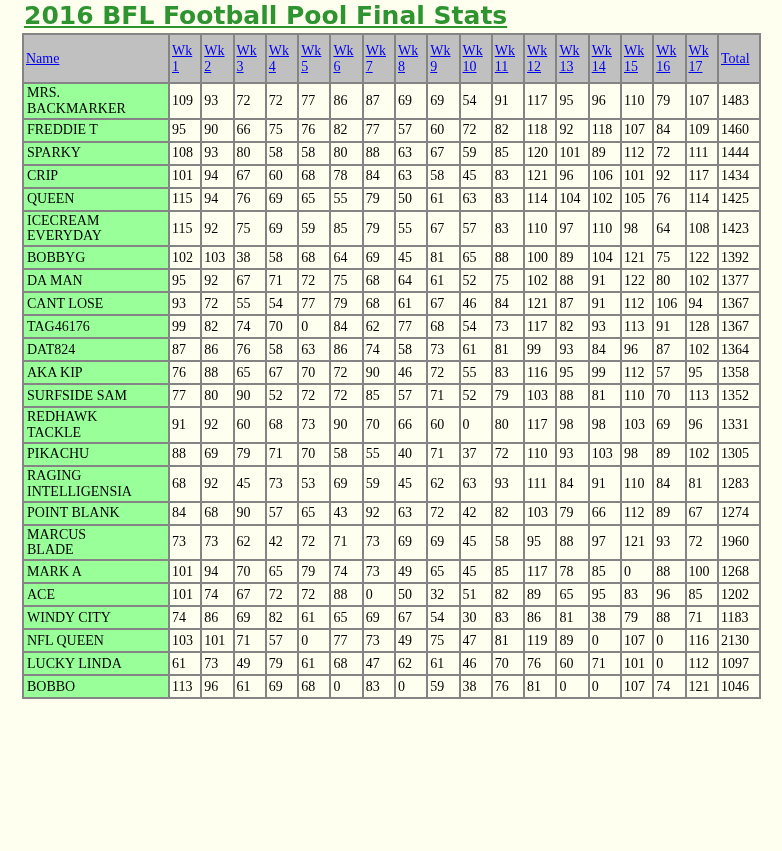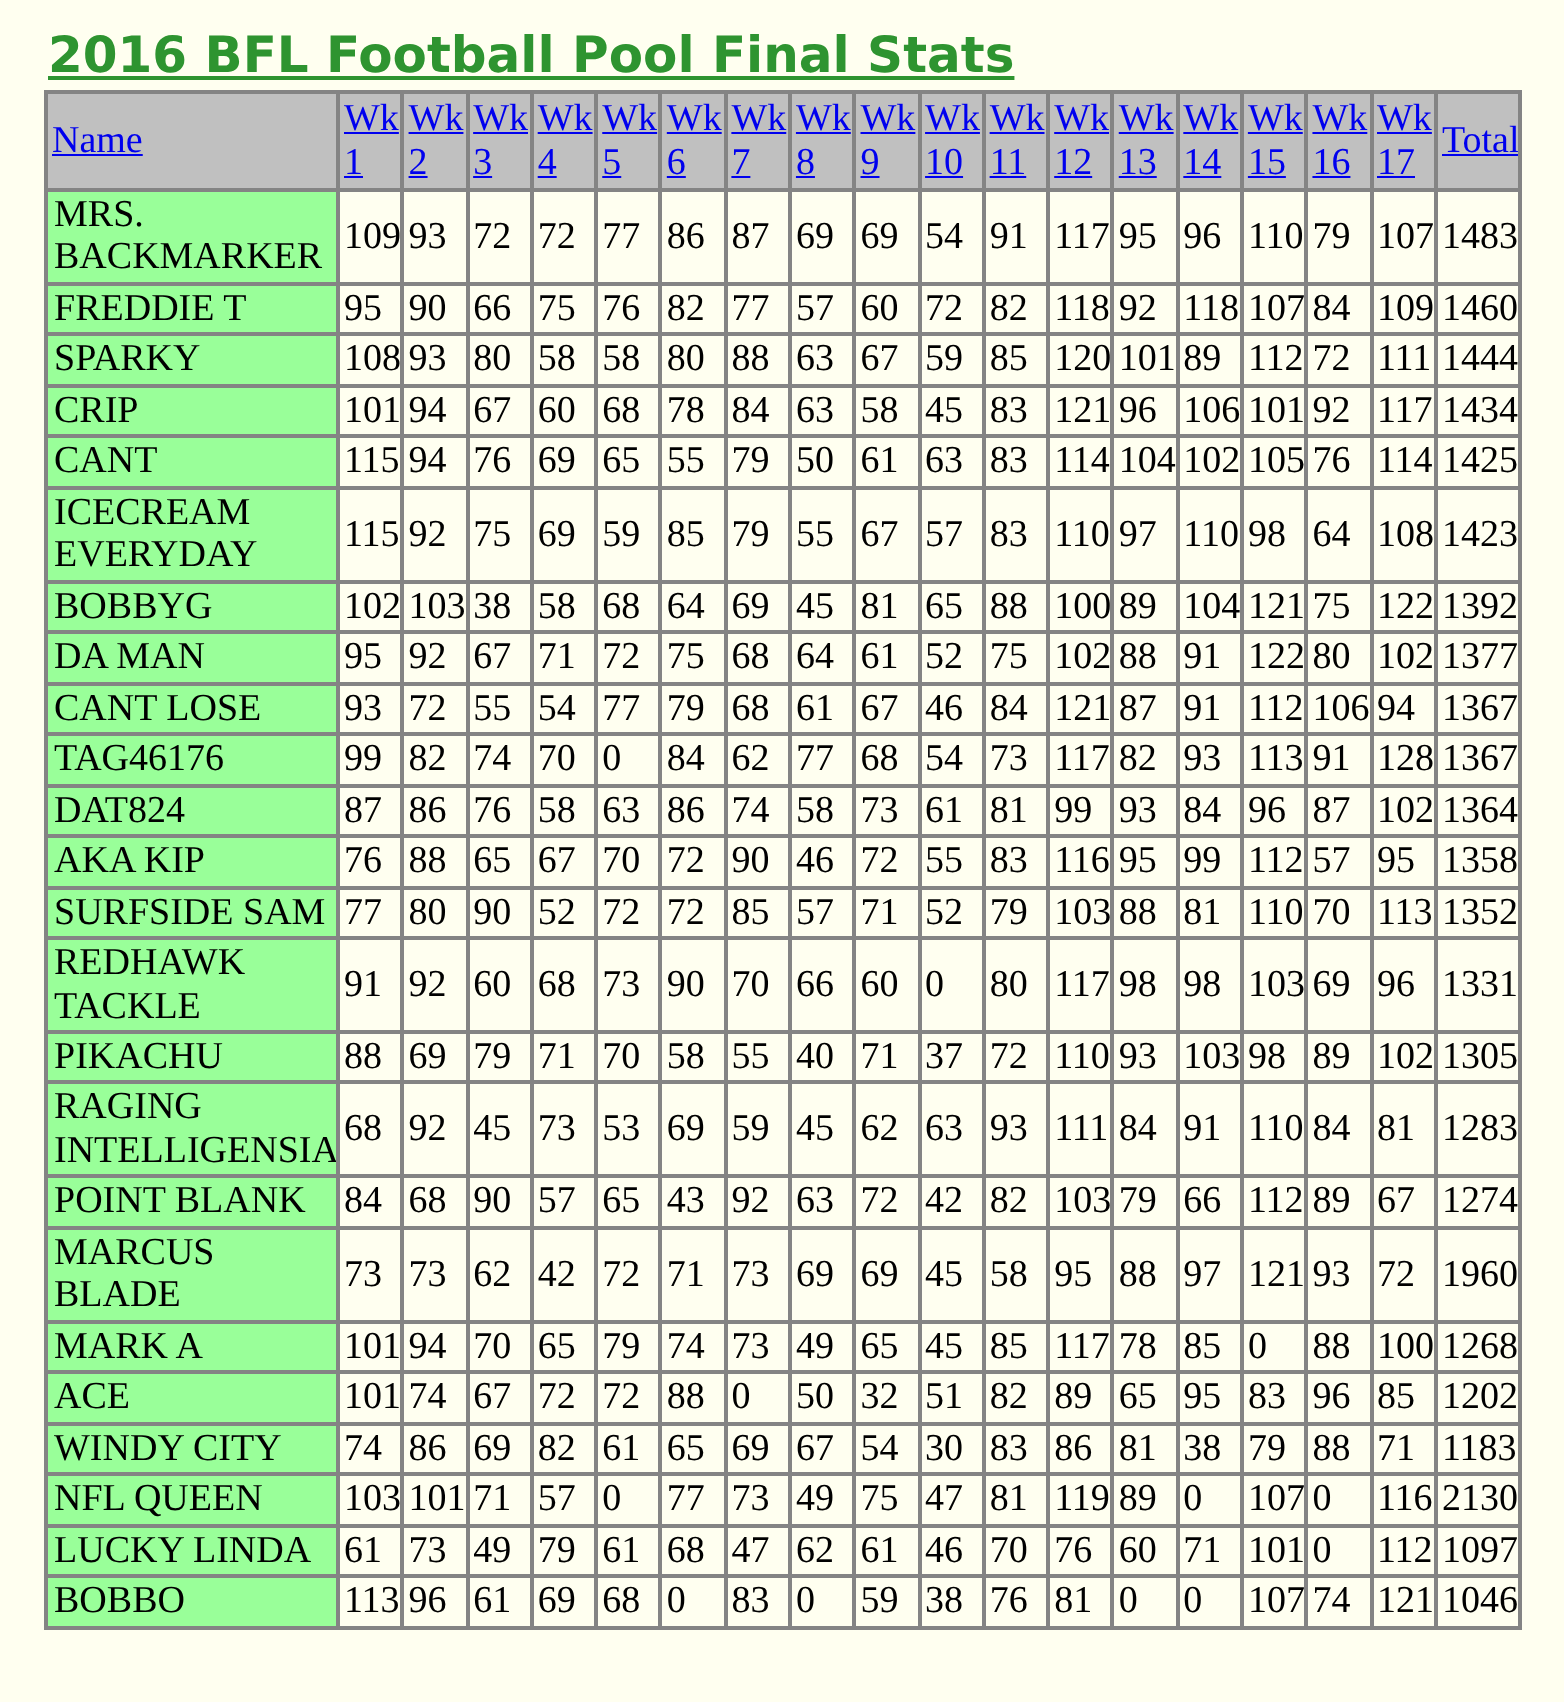--- a/index.html
+++ b/index.html
@@ -5,40 +5,40 @@
   html, body {
     margin: 0;
     padding: 0;
     background: var(--page-bg, #FFFFF0);
     font-family: "Liberation Serif", serif;
   }
   .page {
     width: 782px;
     height: 851px;
     box-sizing: border-box;
-    padding: 12px 0 0 22px;
+    padding: 0 0 0 22px;
     overflow: hidden;
   }
   .title {
     font-family: "DejaVu Sans", sans-serif;
     font-weight: bold;
     font-size: 25px;
     color: var(--title-green, #2E9430);
     text-decoration: underline;
     margin: 0 0 3px 2px;
     padding-top: 1px;
     letter-spacing: 0px;
   }
   table.stats {
     border-collapse: separate;
     border-spacing: 0;
     table-layout: fixed;
     width: 739px;
     border: 1px solid var(--border-gray, #848484);
-    font-size: 19px;
+    font-size: 14px;
     line-height: 1.13;
   }
   col.c-name  { width: 146px; }
   col.c-total { width: 42px; }
   th, td {
     border: 1px solid var(--border-gray, #848484);
     padding: 1px 1px 1px 2px;
     text-align: left;
     vertical-align: middle;
     overflow: hidden;
@@ -213,21 +213,21 @@
           <td class="score">83</td>
           <td class="score">121</td>
           <td class="score">96</td>
           <td class="score">106</td>
           <td class="score">101</td>
           <td class="score">92</td>
           <td class="score">117</td>
           <td class="total">1434</td>
         </tr>
         <tr>
-          <td class="name">CANT</td>
+          <td class="name">QUEEN</td>
           <td class="score">115</td>
           <td class="score">94</td>
           <td class="score">76</td>
           <td class="score">69</td>
           <td class="score">65</td>
           <td class="score">55</td>
           <td class="score">79</td>
           <td class="score">50</td>
           <td class="score">61</td>
           <td class="score">63</td>

